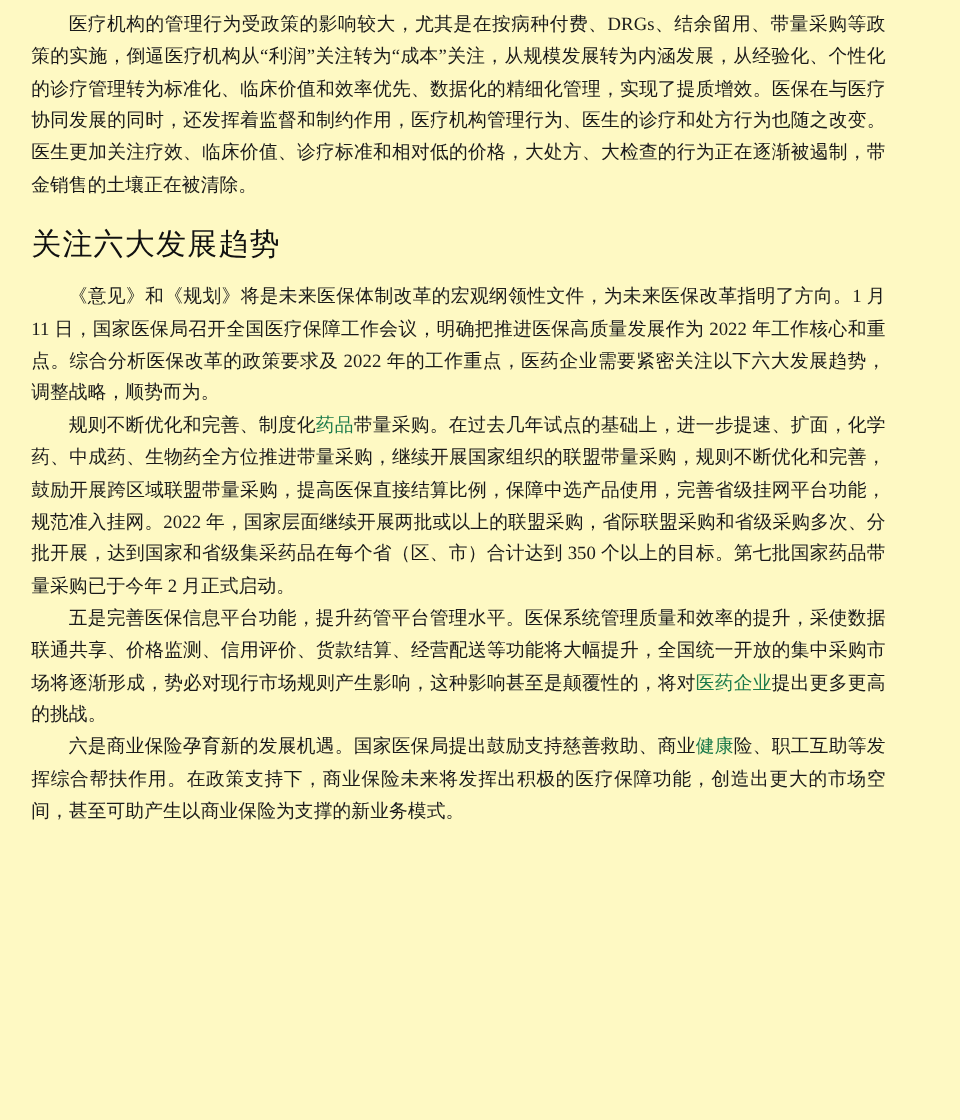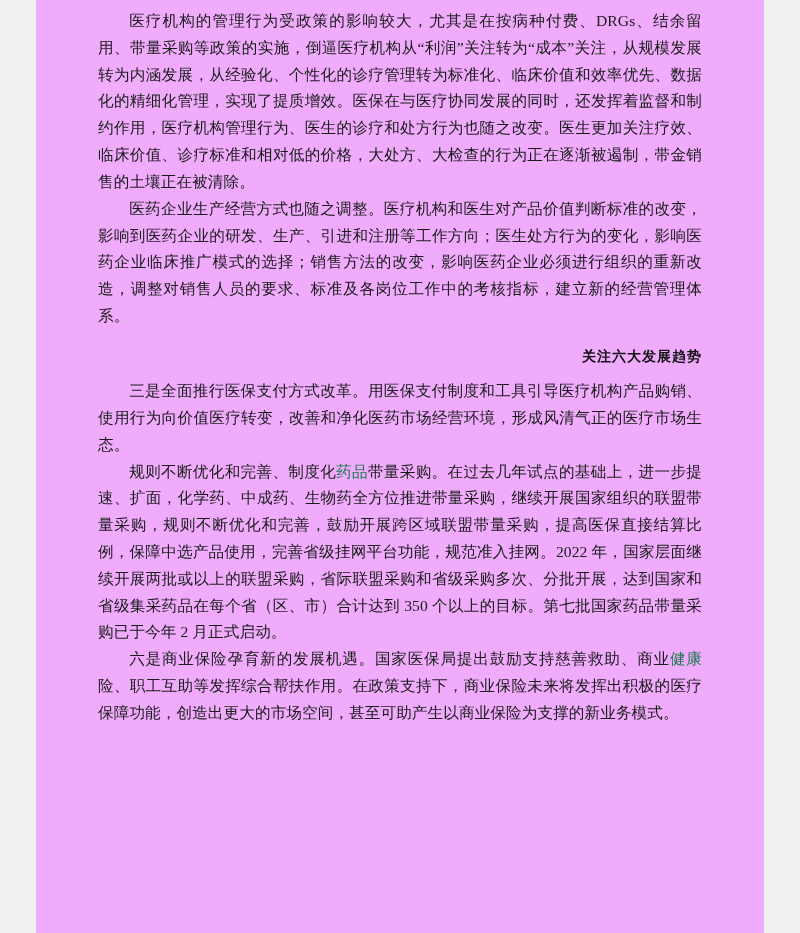--- a/index.html
+++ b/index.html
@@ -8,65 +8,65 @@
   }
   body {
     width: 800px;
     height: 933px;
     background: #f0f0f0;
     font-family: "Liberation Serif", serif;
     display: flex;
     justify-content: center;
   }
   .page {
-    width: 728px;
+    width: 800px;
     height: 933px;
-    background: #f0abfc;
+    background: #fef9c3;
     box-sizing: border-box;
-    padding: 8px 62px 0 62px;
+    padding: 8px 62px 0 26px;
     position: relative;
     overflow: hidden;
   }
   .doc-body {
     font-size: 15.6px;
     line-height: 1.72;
     color: #1a1a1a;
     text-align: justify;
     text-justify: inter-ideograph;
     letter-spacing: 0.1px;
   }
   p.para {
     margin: 0;
     text-indent: 2em;
   }
   h2.section-heading {
-    font-size: 14px;
-    font-weight: bold;
-    text-align: right;
+    font-size: 25px;
+    font-weight: normal;
+    text-align: left;
     margin: 16px 0 10px 0;
     letter-spacing: 1px;
     color: #111;
     line-height: 1.6;
   }
   .link {
     color: #1b7a4a;
     text-decoration-color: #1b7a4a;
   }
 </style>
 </head>
 <body>
 
 <div class="page">
   <div class="doc-body">
 
     <p class="para">医疗机构的管理行为受政策的影响较大，尤其是在按病种付费、DRGs、结余留用、带量采购等政策的实施，倒逼医疗机构从“利润”关注转为“成本”关注，从规模发展转为内涵发展，从经验化、个性化的诊疗管理转为标准化、临床价值和效率优先、数据化的精细化管理，实现了提质增效。医保在与医疗协同发展的同时，还发挥着监督和制约作用，医疗机构管理行为、医生的诊疗和处方行为也随之改变。医生更加关注疗效、临床价值、诊疗标准和相对低的价格，大处方、大检查的行为正在逐渐被遏制，带金销售的土壤正在被清除。</p>
-    <p class="para">医药企业生产经营方式也随之调整。医疗机构和医生对产品价值判断标准的改变，影响到医药企业的研发、生产、引进和注册等工作方向；医生处方行为的变化，影响医药企业临床推广模式的选择；销售方法的改变，影响医药企业必须进行组织的重新改造，调整对销售人员的要求、标准及各岗位工作中的考核指标，建立新的经营管理体系。</p>
 
     <h2 class="section-heading">关注六大发展趋势</h2>
 
     <div id="section-paragraphs">
-        <p class="para"><span>三是全面推行医保支付方式改革。用医保支付制度和工具引导医疗机构产品购销、使用行为向价值医疗转变，改善和净化医药市场经营环境，形成风清气正的医疗市场生态。</span></p>
+        <p class="para"><span>《意见》和《规划》将是未来医保体制改革的宏观纲领性文件，为未来医保改革指明了方向。1 月 11 日，国家医保局召开全国医疗保障工作会议，明确把推进医保高质量发展作为 2022 年工作核心和重点。综合分析医保改革的政策要求及 2022 年的工作重点，医药企业需要紧密关注以下六大发展趋势，调整战略，顺势而为。</span></p>
         <p class="para"><span>规则不断优化和完善、制度化</span><a class="link">药品</a><span>带量采购。在过去几年试点的基础上，进一步提速、扩面，化学药、中成药、生物药全方位推进带量采购，继续开展国家组织的联盟带量采购，规则不断优化和完善，鼓励开展跨区域联盟带量采购，提高医保直接结算比例，保障中选产品使用，完善省级挂网平台功能，规范准入挂网。2022 年，国家层面继续开展两批或以上的联盟采购，省际联盟采购和省级采购多次、分批开展，达到国家和省级集采药品在每个省（区、市）合计达到 350 个以上的目标。第七批国家药品带量采购已于今年 2 月正式启动。</span></p>
+        <p class="para"><span>五是完善医保信息平台功能，提升药管平台管理水平。医保系统管理质量和效率的提升，采使数据联通共享、价格监测、信用评价、货款结算、经营配送等功能将大幅提升，全国统一开放的集中采购市场将逐渐形成，势必对现行市场规则产生影响，这种影响甚至是颠覆性的，将对</span><a class="link">医药企业</a><span>提出更多更高的挑战。</span></p>
         <p class="para"><span>六是商业保险孕育新的发展机遇。国家医保局提出鼓励支持慈善救助、商业</span><a class="link">健康</a><span>险、职工互助等发挥综合帮扶作用。在政策支持下，商业保险未来将发挥出积极的医疗保障功能，创造出更大的市场空间，甚至可助产生以商业保险为支撑的新业务模式。</span></p>
       </div>
 
   </div>
 </div>
 
 </body></html>

